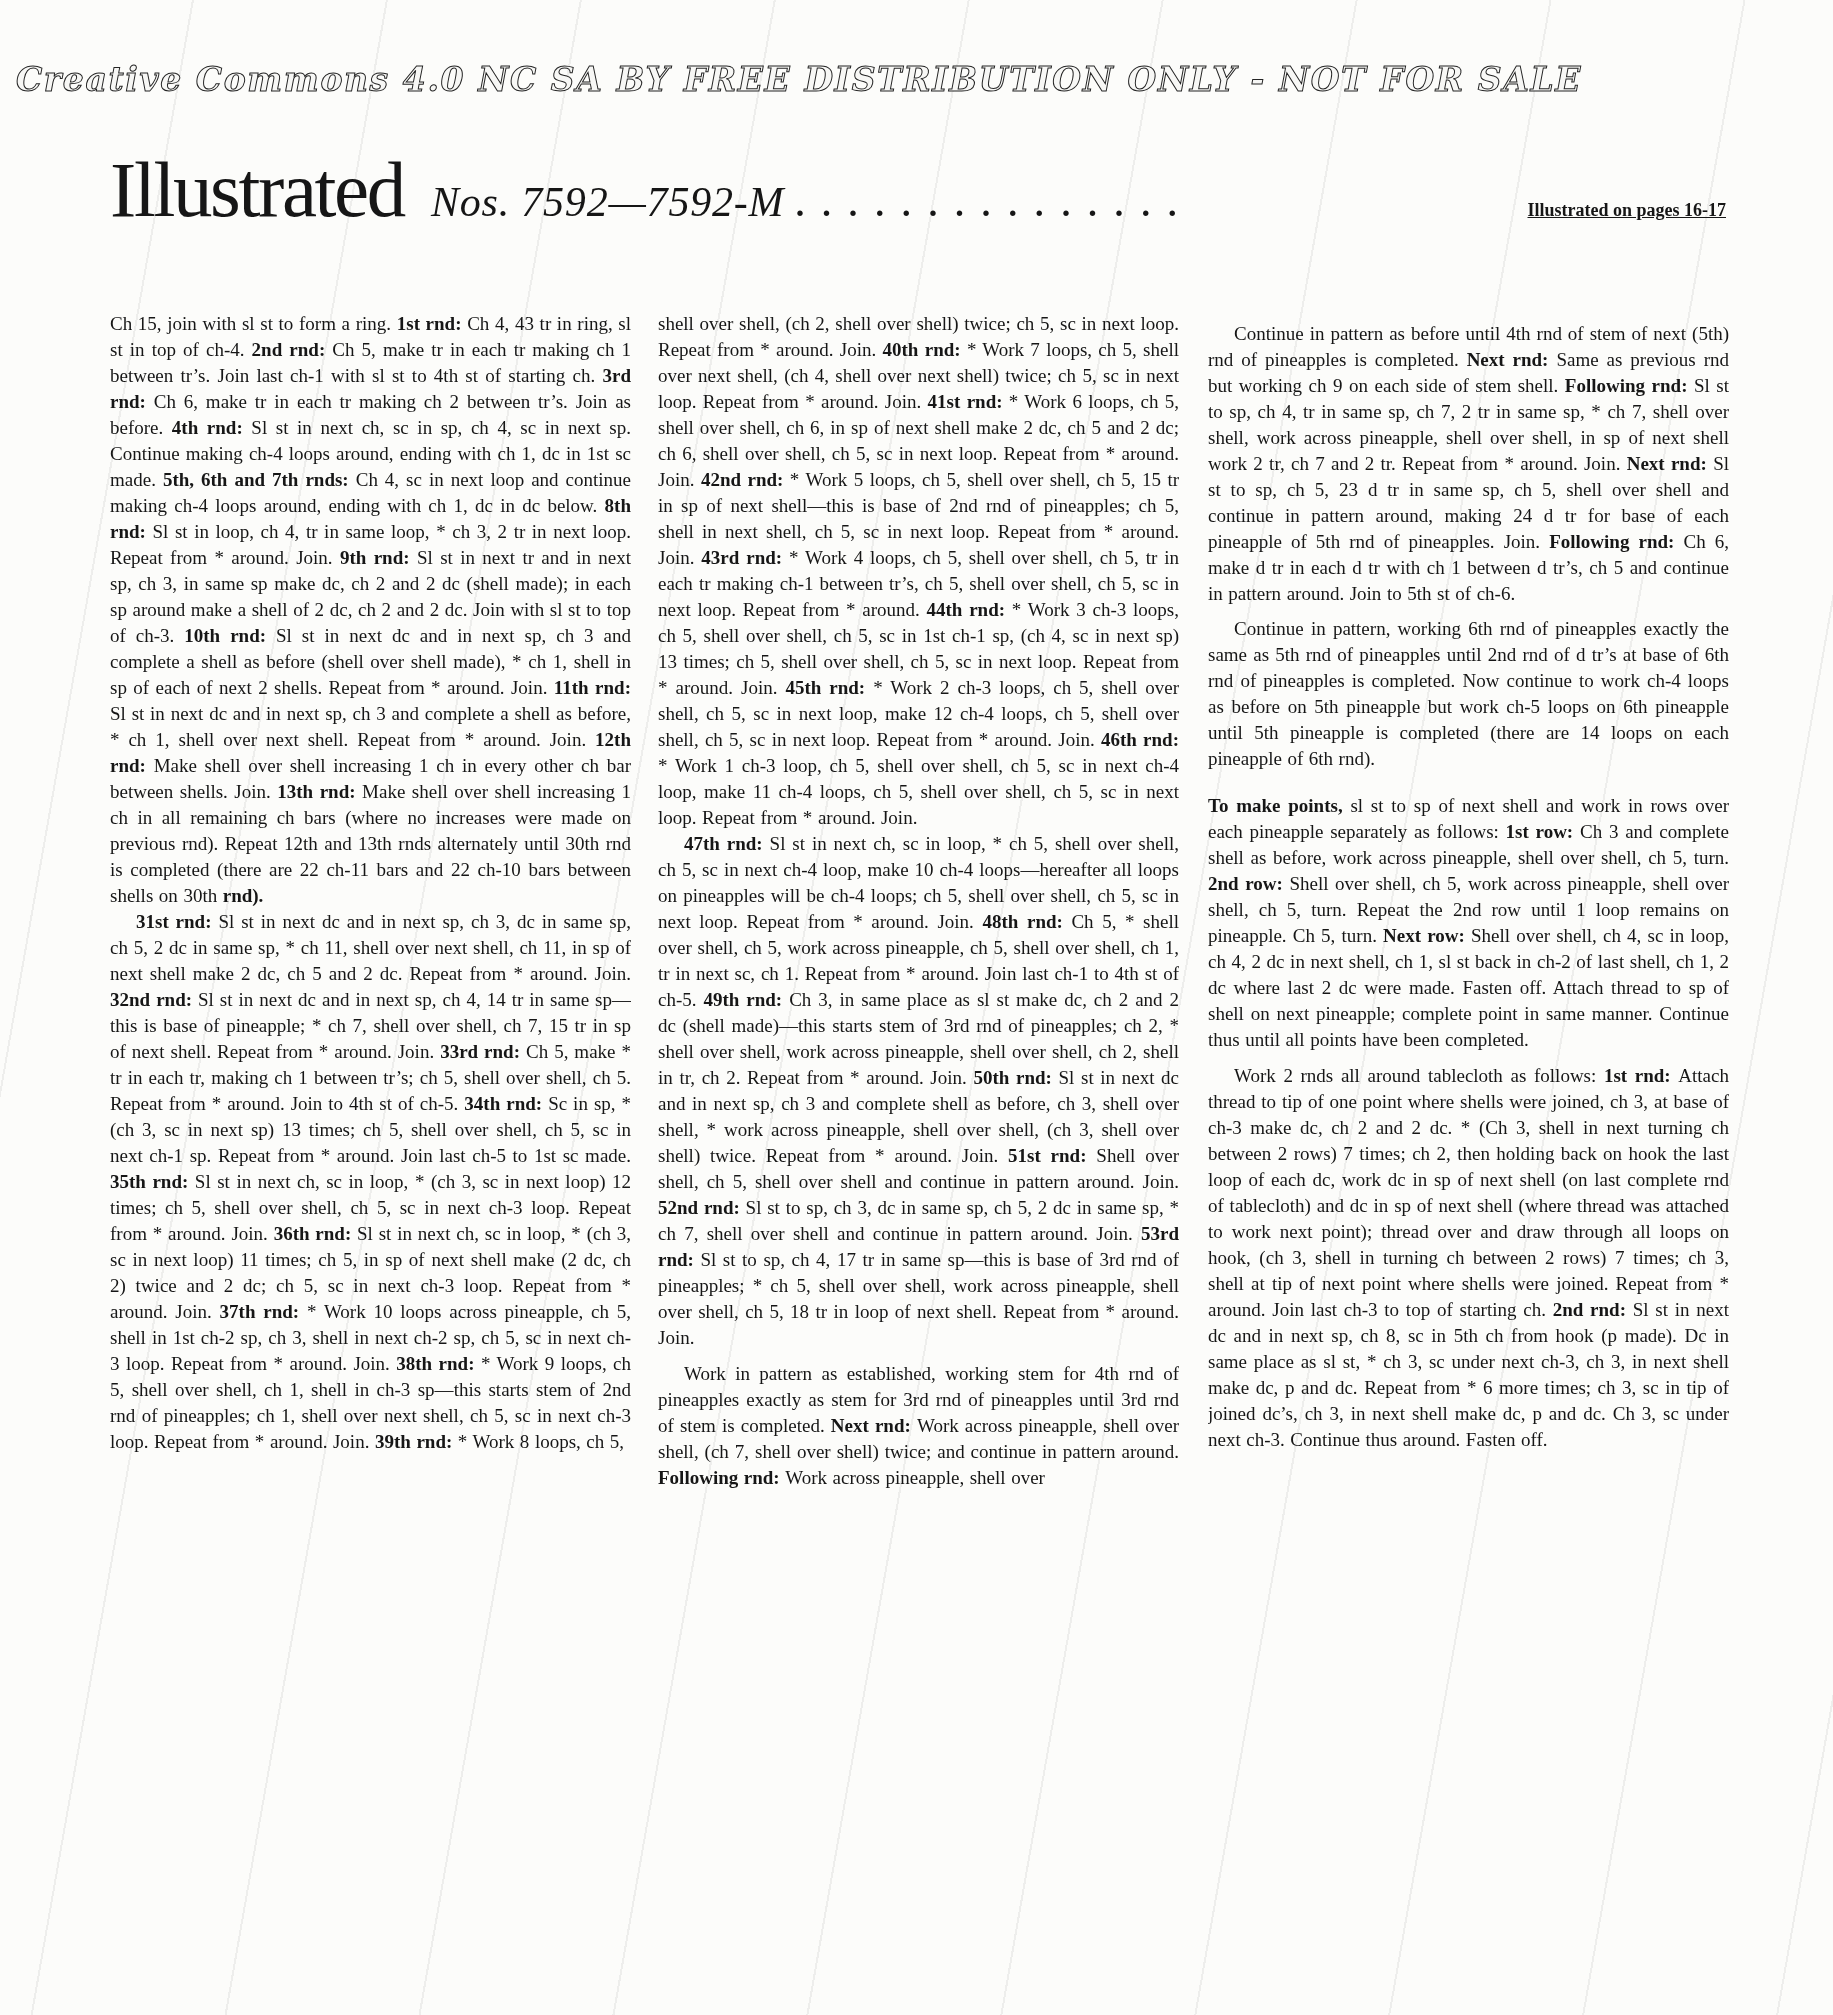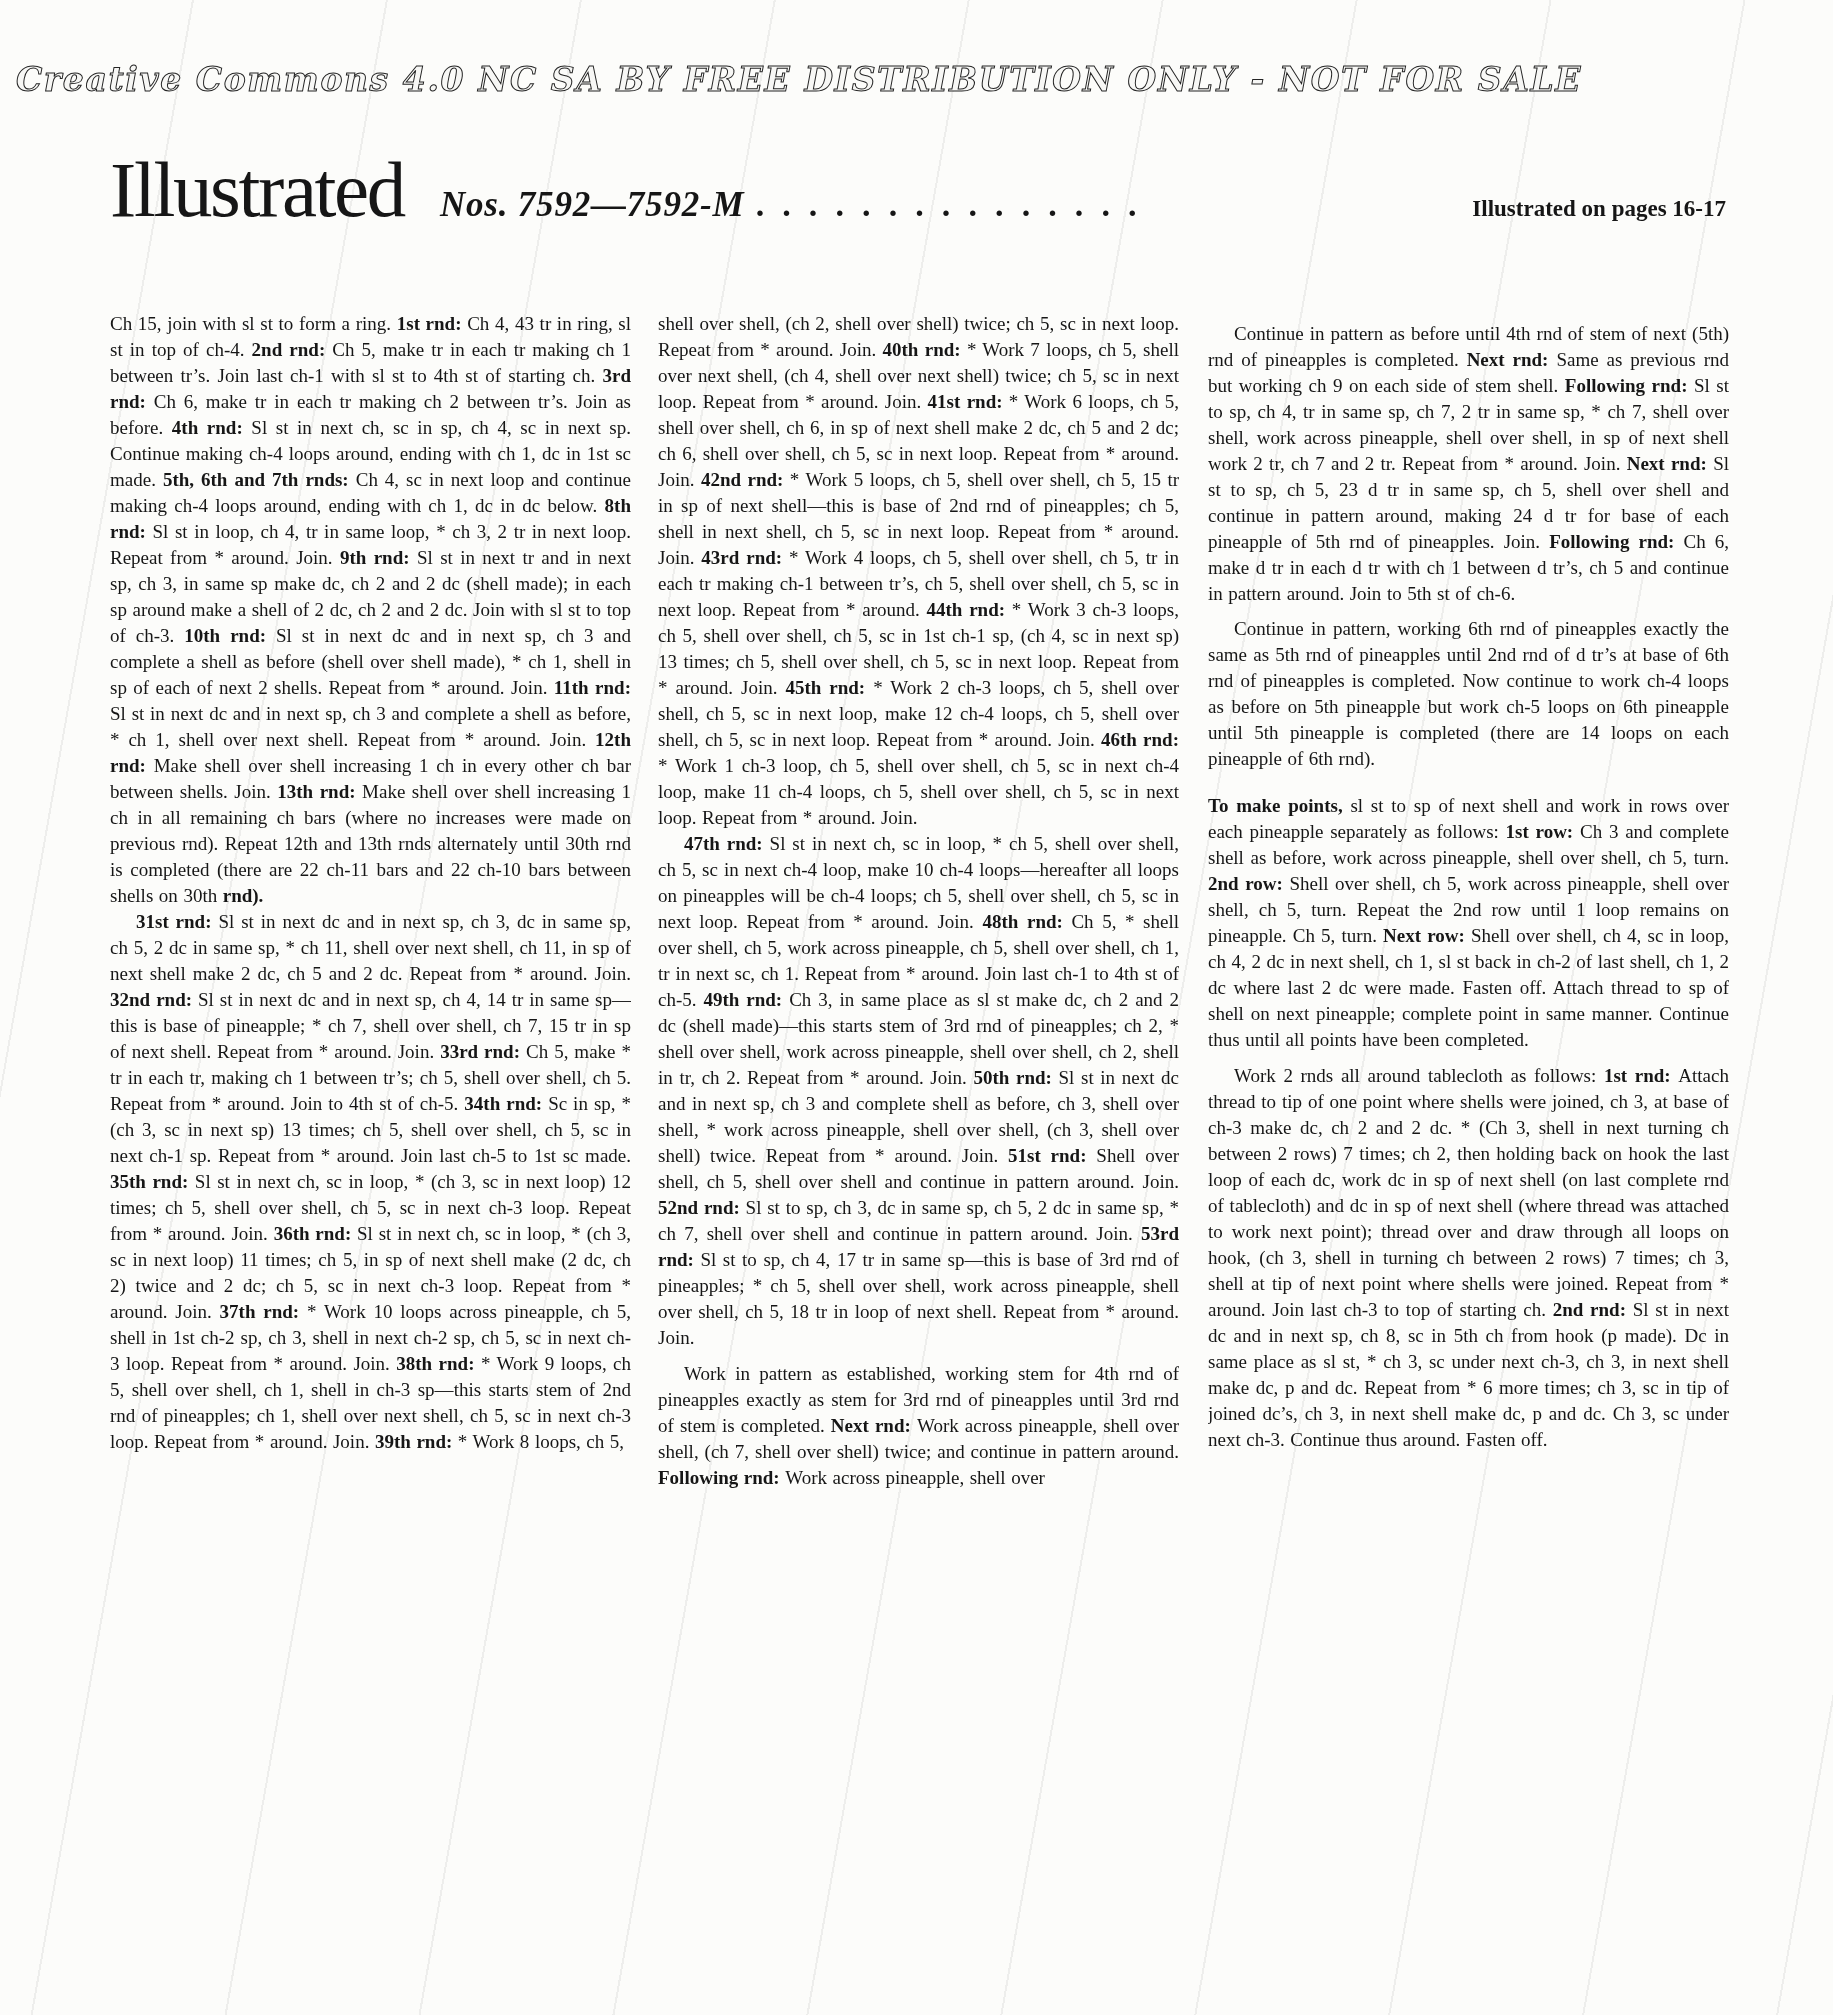--- a/index.html
+++ b/index.html
@@ -49,41 +49,42 @@
     display: flex;
     align-items: baseline;
   }
   .title {
     font-size: 79px;
     line-height: 1;
     letter-spacing: -2.4px;
     font-family: "Liberation Serif", serif;
   }
   .nos {
-    font-size: 35px;
-    font-weight: bold;
+    font-size: 42px;
+    font-weight: normal;
     font-style: italic;
-    margin-left: 36px;
+    margin-left: 27px;
     letter-spacing: 0.8px;
     white-space: nowrap;
   }
   .leader-dots {
     font-size: 34px;
     font-weight: bold;
     letter-spacing: 4.8px;
     margin-left: 11.3px;
     flex: 1;
     overflow: hidden;
     white-space: nowrap;
   }
   .illustrated {
-    font-size: 23px;
+    font-size: 18px;
     font-weight: bold;
     white-space: nowrap;
     margin-left: 9.7px;
+    text-decoration: underline;
   }
   .col {
     position: absolute;
     top: 311px;
     width: 521px;
     height: 2075px;
     overflow: hidden;
     font-size: 19px;
     line-height: 26px;
     text-align: justify;

